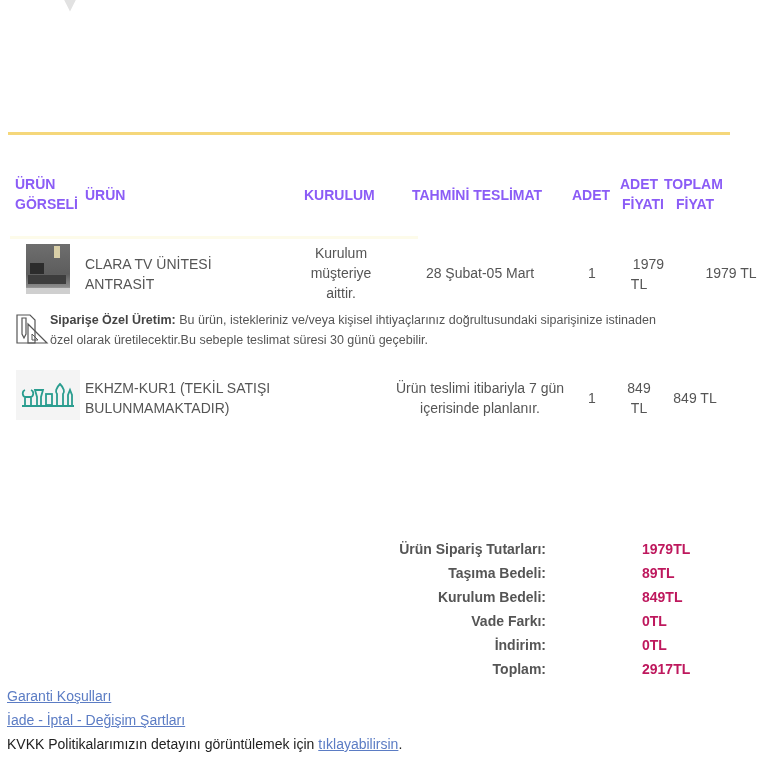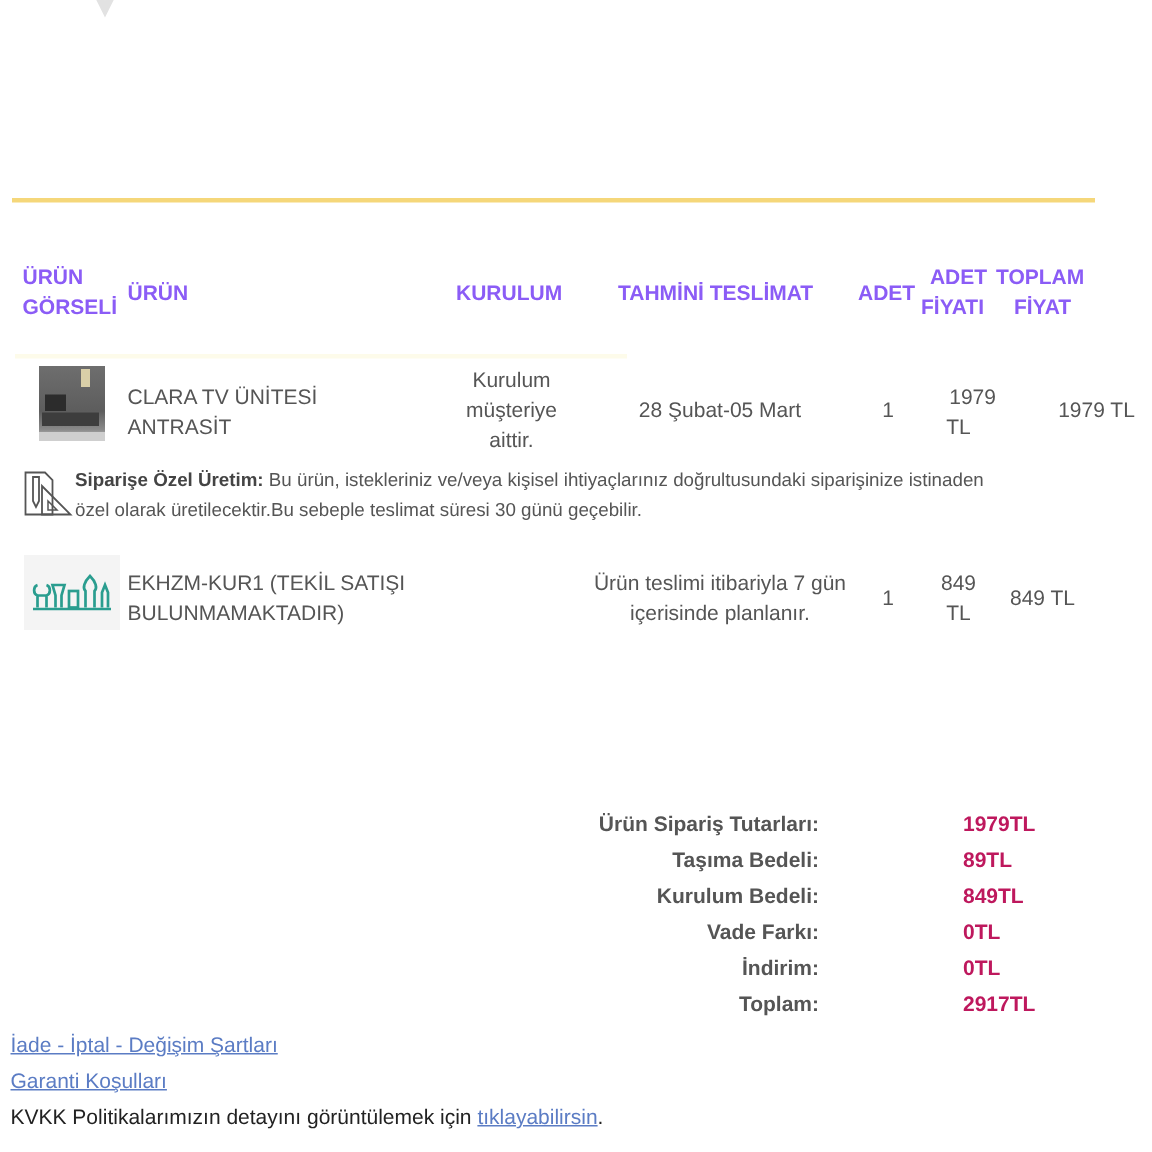--- a/index.html
+++ b/index.html
@@ -89,21 +89,21 @@
   <div class="title-rule"></div>
 
   <div class="tbl-header">
     <span style="left:15px; top:0;">ÜRÜN</span>
     <span style="left:15px; top:20px;">GÖRSELİ</span>
     <span style="left:85px; top:11px;">ÜRÜN</span>
     <span style="left:304px; top:11px;">KURULUM</span>
     <span style="left:412px; top:11px;">TAHMİNİ TESLİMAT</span>
     <span style="left:572px; top:11px;">ADET</span>
     <span style="left:618px; top:0; width:42px; text-align:center;">ADET</span>
-    <span style="left:614px; top:20px; width:50px; text-align:left;">FİYATI</span>
+    <span style="left:614px; top:20px; width:50px; text-align:right;">FİYATI</span>
     <span style="left:664px; top:0; width:62px; text-align:left;">TOPLAM</span>
     <span style="left:664px; top:20px; width:62px; text-align:center;">FİYAT</span>
   </div>
   <div class="hdr-rule"></div>
 
   <div class="thumb-tv">
     <div class="lamp"></div>
       <div class="tv"></div>
       <div class="cab"></div>
       <div class="floor"></div>
@@ -178,18 +178,18 @@
       <span class="sum-label">İndirim:</span>
       <span class="sum-value">0TL</span>
     </div>
     <div class="sum-row" style="top:120px;">
       <span class="sum-label">Toplam:</span>
       <span class="sum-value">2917TL</span>
     </div>
   </div>
 
   <div class="links">
+    <div><a class="link">Garanti Koşulları</a></div>
     <div><a class="link">İade - İptal - Değişim Şartları</a></div>
-    <div><a class="link">Garanti Koşulları</a></div>
     <div class="footer-line"><span>KVKK Politikalarımızın detayını görüntülemek için </span><a class="link">tıklayabilirsin</a><span>.</span></div>
   </div>
 
 </div>
 
 </body></html>

